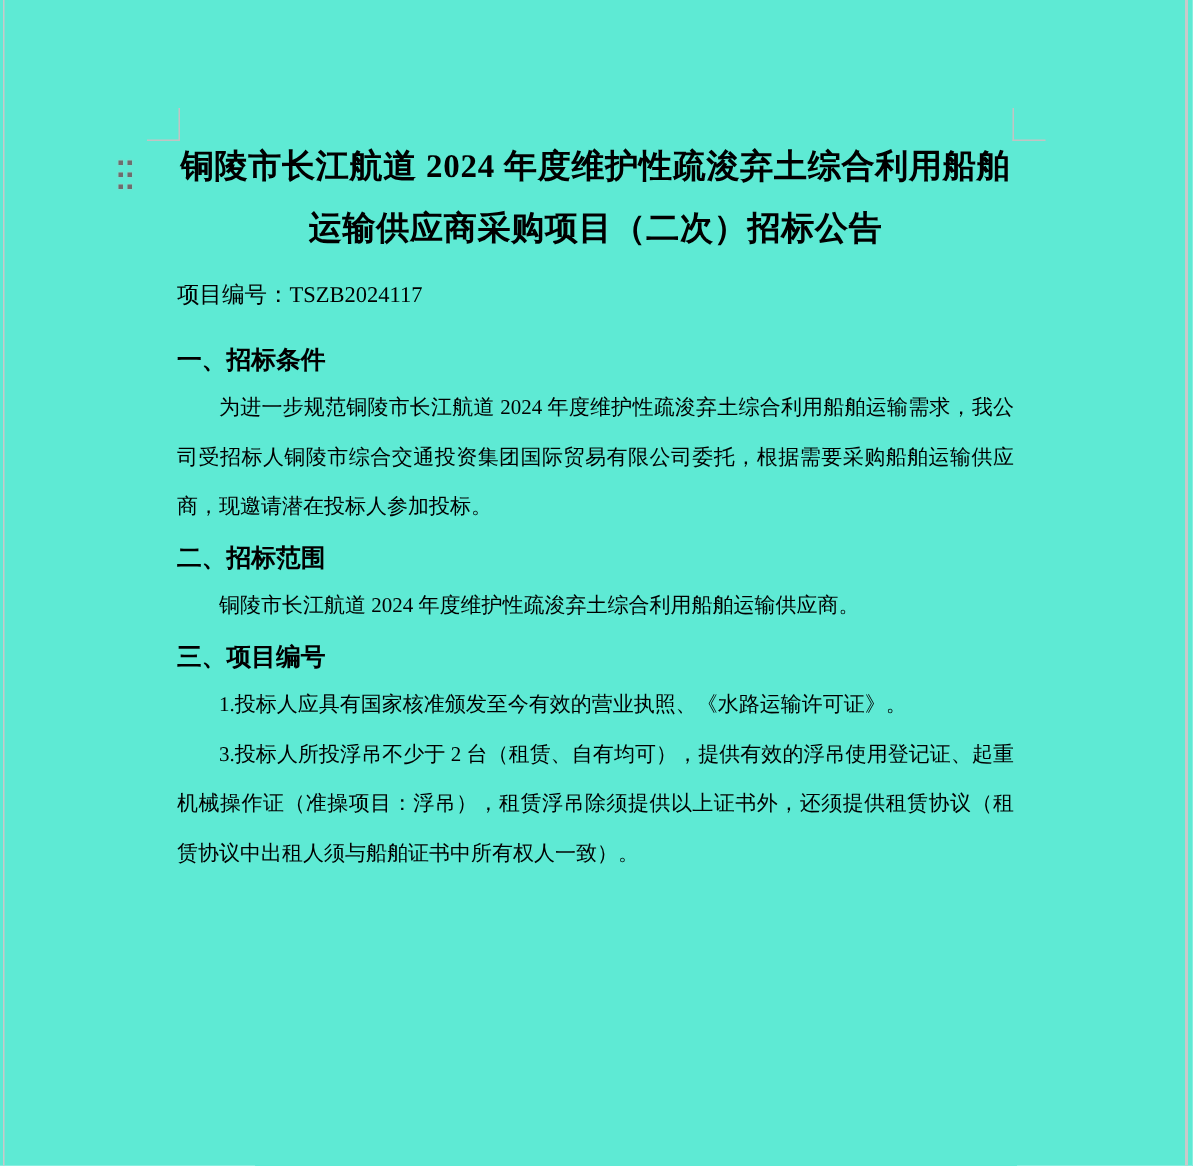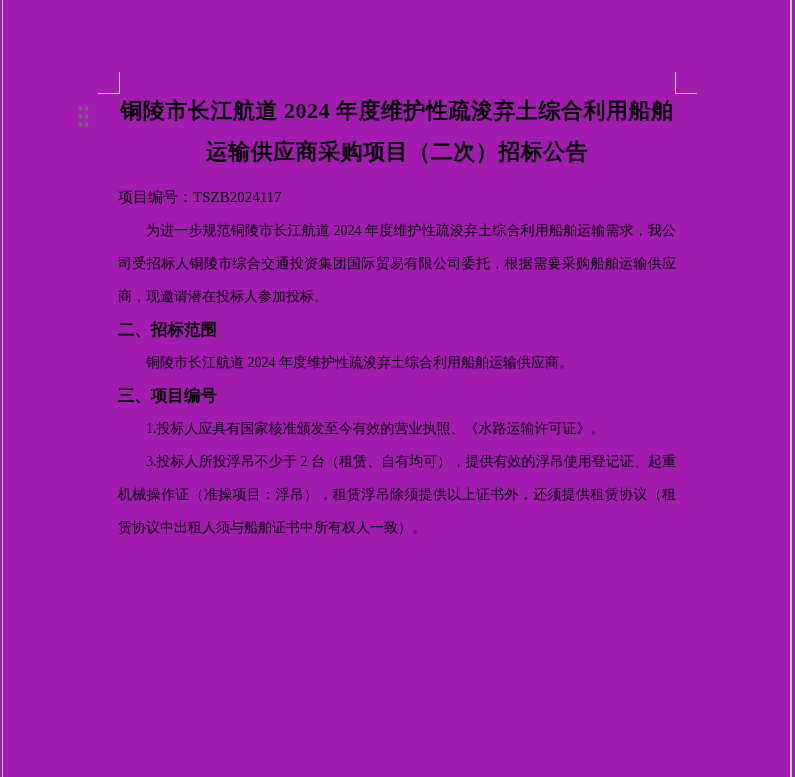--- a/index.html
+++ b/index.html
@@ -4,21 +4,21 @@
 <style>
   * { margin:0; padding:0; box-sizing:border-box; }
   html,body { width:795px; height:777px; }
   body {
     position:relative;
     background:#ffffff;
     overflow:hidden;
     font-family:"Liberation Serif","DejaVu Serif",serif;
     color:#000000;
   }
-  .page { position:absolute; inset:0; background:#a21caf; }
+  .page { position:absolute; inset:0; background:#5eead4; }
 
   
   .edge-left  { position:absolute; left:2px;  top:0; width:1px; height:777px; background:#c9c9c9; }
   .edge-right { position:absolute; left:790px; top:0; width:2px; height:777px; background:#c9c9c9; }
 
   
   .mark-tl { position:absolute; left:98px;  top:72px; width:22px; height:22px;
              border-right:1px solid #c3c3c3; border-bottom:1px solid #c3c3c3; }
   .mark-tr { position:absolute; left:675px; top:72px; width:22px; height:22px;
              border-left:1px solid #c3c3c3; border-bottom:1px solid #c3c3c3; }
@@ -65,20 +65,21 @@
 
   <div class="content">
 
     <div class="doc-title">
       <div>铜陵市长江航道 2024 年度维护性疏浚弃土综合利用船舶</div>
       <div>运输供应商采购项目（二次）招标公告</div>
     </div>
 
     <div class="meta">项目编号：TSZB2024117</div>
 
+    <h2 class="section-heading first">一、招标条件</h2>
     <p class="para">为进一步规范铜陵市长江航道 2024 年度维护性疏浚弃土综合利用船舶运输需求，我公司受招标人铜陵市综合交通投资集团国际贸易有限公司委托，根据需要采购船舶运输供应商，现邀请潜在投标人参加投标。</p>
 
     <h2 class="section-heading">二、招标范围</h2>
     <p class="para">铜陵市长江航道 2024 年度维护性疏浚弃土综合利用船舶运输供应商。</p>
 
     <h2 class="section-heading">三、项目编号</h2>
 
     <p class="para">1.投标人应具有国家核准颁发至今有效的营业执照、《水路运输许可证》。</p>
     <p class="para">3.投标人所投浮吊不少于 2 台（租赁、自有均可），提供有效的浮吊使用登记证、起重机械操作证（准操项目：浮吊），租赁浮吊除须提供以上证书外，还须提供租赁协议（租赁协议中出租人须与船舶证书中所有权人一致）。</p>
 

